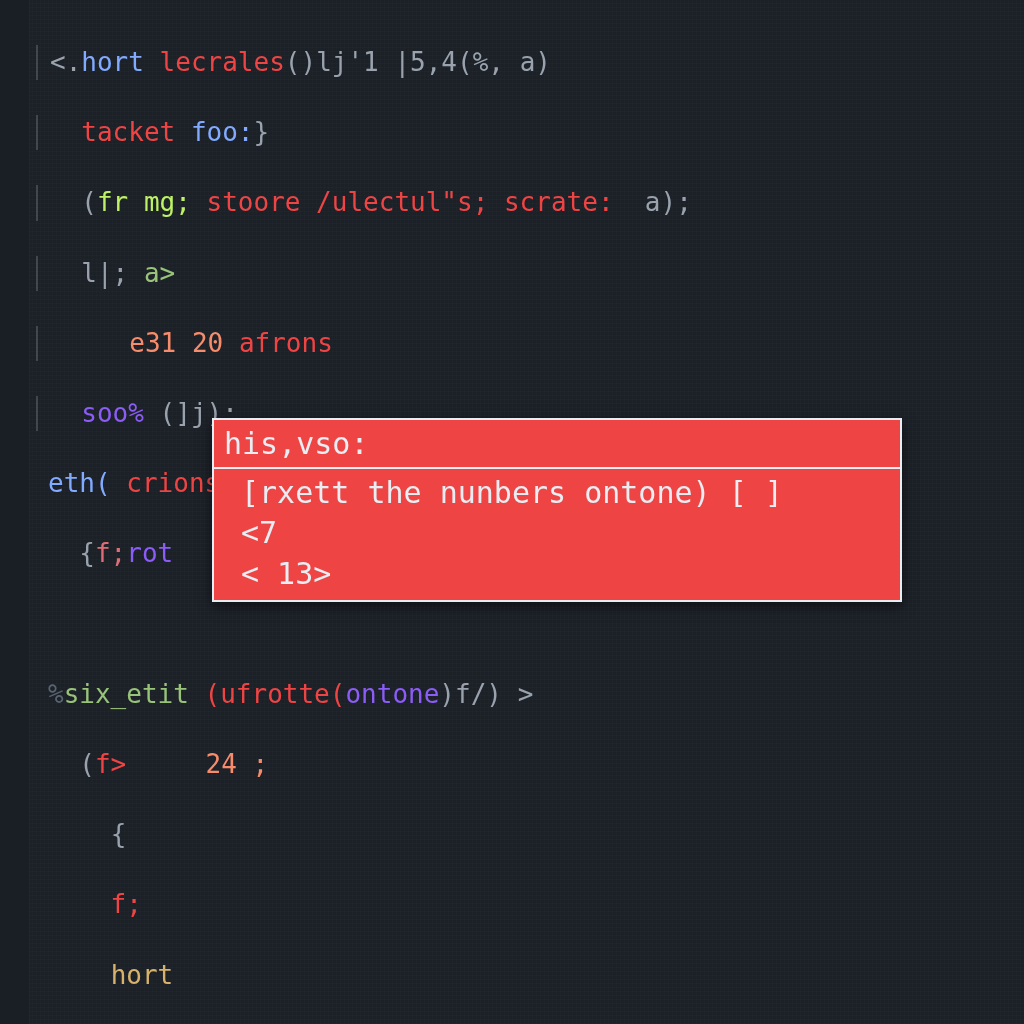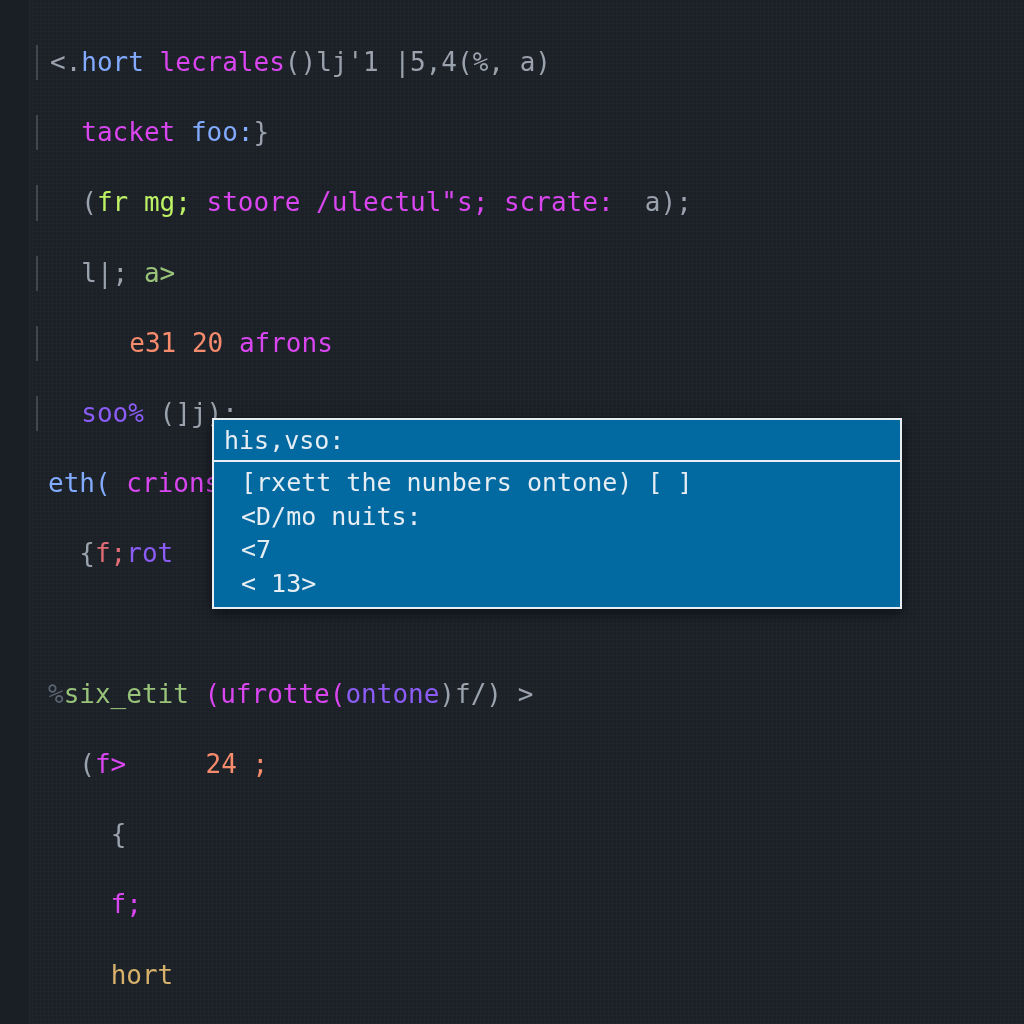--- a/index.html
+++ b/index.html
@@ -26,39 +26,39 @@
 .gutter {
   position: absolute;
   left: 0; top: 0; bottom: 0;
   width: 30px;
   background: #1a1f26;
   border-right: 1px solid rgba(255,255,255,0.03);
 }
 .line { display: block; padding-left: 12px; }
 .indentbar { border-left: 2px solid rgba(170,180,190,0.25); }
 .kw  { color: #bef264; }
-.id  { color: #d946ef; }
+.id  { color: #ef4444; }
 .num { color: #f78c6c; margin-left: 48px; }      
 .str { color: #d8b26b; }
 .call{ color: #82aaff; }
 .warn{ color: #8b5cf6; }
 .red { color: #e06c75; }
 .grn { color: #98c379; }
 .dim { color: #5a6470; }
 .pun { color: #9aa3ad; }
 
 .popup {
   position: absolute;
   left: 212px;
   top: 418px;
   width: 690px;
-  background: #0369a1;
+  background: #ef4444;
   border: 2px solid #e6edf3;
   box-shadow: 0 4px 12px rgba(0,0,0,0.55);
-  font-size: 25px;
+  font-size: 30px;
   line-height: 1.35;
   color: #e6edf3;
 }
 .popup .hdr {
   padding: 4px 10px 2px;
   border-bottom: 2px solid #e6edf3;
 }
 .popup .body {
   padding: 4px 10px 6px;
 }
@@ -102,17 +102,16 @@
 
 
 
 
 </div>
 
 <div class="popup">
   <div class="hdr">his,vso:</div>
   <div class="body">
     <div>[rxett the nunbers ontone) [ ]</div>
-    <div>&lt;D/mo nuits:</div>
     <div>&lt;7</div>
     <div>&lt; 13&gt;</div>
   </div>
 </div>
 
 </body></html>

